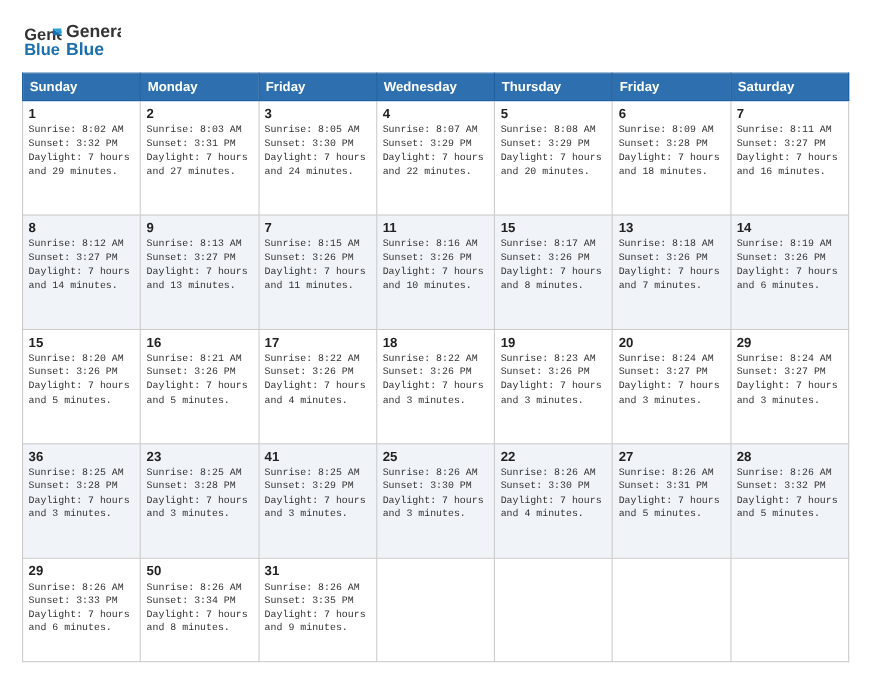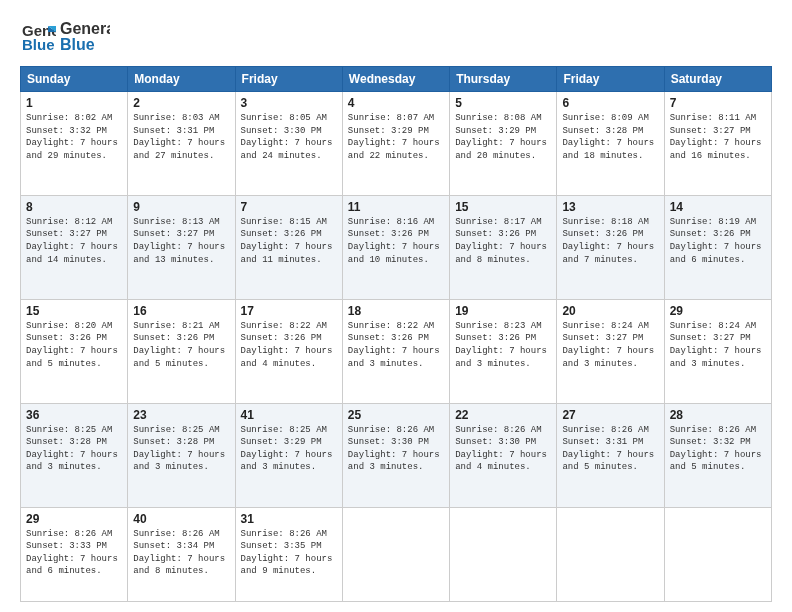--- a/index.html
+++ b/index.html
@@ -243,21 +243,21 @@
             <span class="day-num">28</span>
             <div class="cell-text">Sunrise: 8:26 AM<br>Sunset: 3:32 PM<br>Daylight: 7 hours and 5 minutes.</div>
           </td>
         </tr>
         <tr>
           <td>
             <span class="day-num">29</span>
             <div class="cell-text">Sunrise: 8:26 AM<br>Sunset: 3:33 PM<br>Daylight: 7 hours and 6 minutes.</div>
           </td>
           <td>
-            <span class="day-num">40</span>
+            <span class="day-num">50</span>
             <div class="cell-text">Sunrise: 8:26 AM<br>Sunset: 3:34 PM<br>Daylight: 7 hours and 8 minutes.</div>
           </td>
           <td>
             <span class="day-num">31</span>
             <div class="cell-text">Sunrise: 8:26 AM<br>Sunset: 3:35 PM<br>Daylight: 7 hours and 9 minutes.</div>
           </td>
           <td class="empty-cell"></td>
           <td class="empty-cell"></td>
           <td class="empty-cell"></td>
           <td class="empty-cell"></td>

